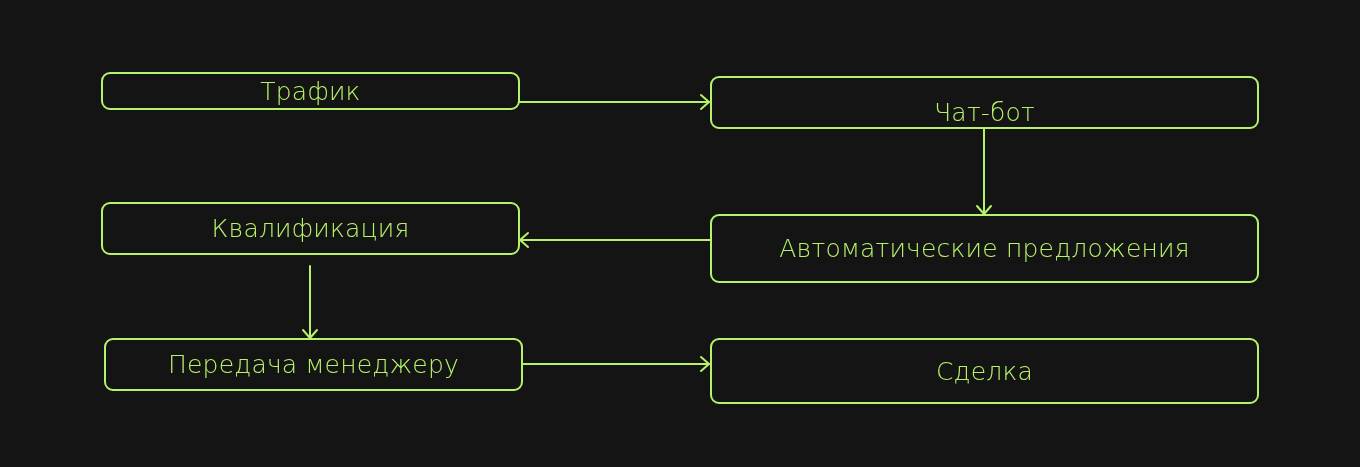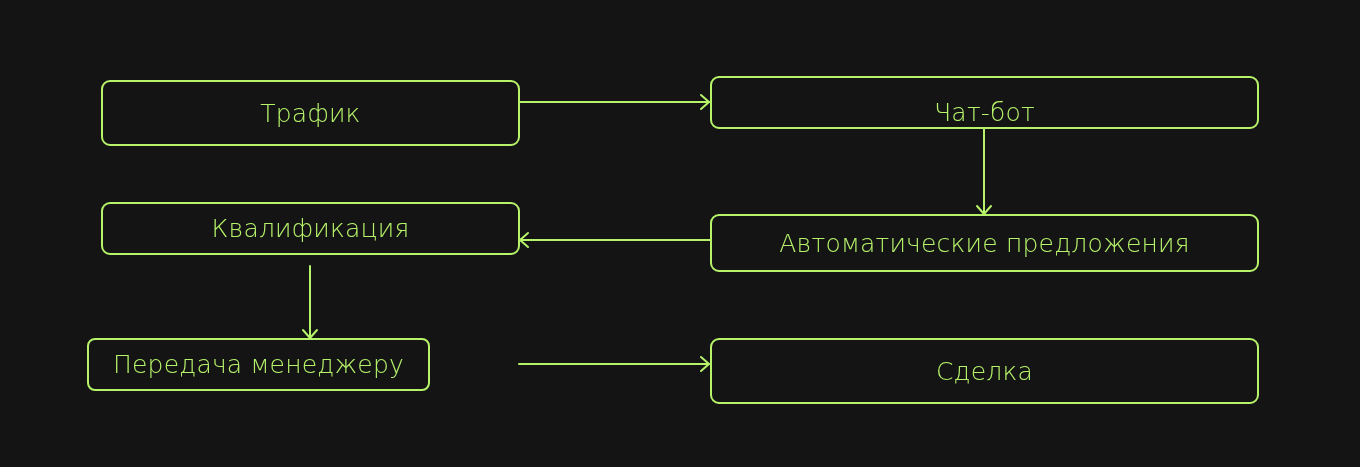--- a/index.html
+++ b/index.html
@@ -49,35 +49,35 @@
       <polyline points="303,330 310,338 317,330"></polyline>
     </g>
 
     <g>
       <line x1="519" y1="364" x2="709" y2="364"></line>
       <polyline points="701,357 709,364 701,371"></polyline>
     </g>
   </g>
 </svg>
 
-<div class="node" style="left:101px; top:80px; width:419px; height:66px;">
+<div class="node" style="left:101px; top:72px; width:419px; height:38px;">
   <span>Трафик</span>
 </div>
 
 <div class="node" style="left:710px; top:76px; width:549px; height:53px;align-items:flex-end;">
   <span>Чат-бот</span>
 </div>
 
-<div class="node" style="left:710px; top:214px; width:549px; height:58px;">
+<div class="node" style="left:710px; top:214px; width:549px; height:69px;">
   <span>Автоматические предложения</span>
 </div>
 
 <div class="node" style="left:101px; top:202px; width:419px; height:53px;">
   <span>Квалификация</span>
 </div>
 
-<div class="node" style="left:87px; top:338px; width:343px; height:53px;border-radius:8px;">
+<div class="node" style="left:104px; top:338px; width:419px; height:53px;">
   <span>Передача менеджеру</span>
 </div>
 
 <div class="node" style="left:710px; top:338px; width:549px; height:66px;">
   <span>Сделка</span>
 </div>
 
 </body></html>

